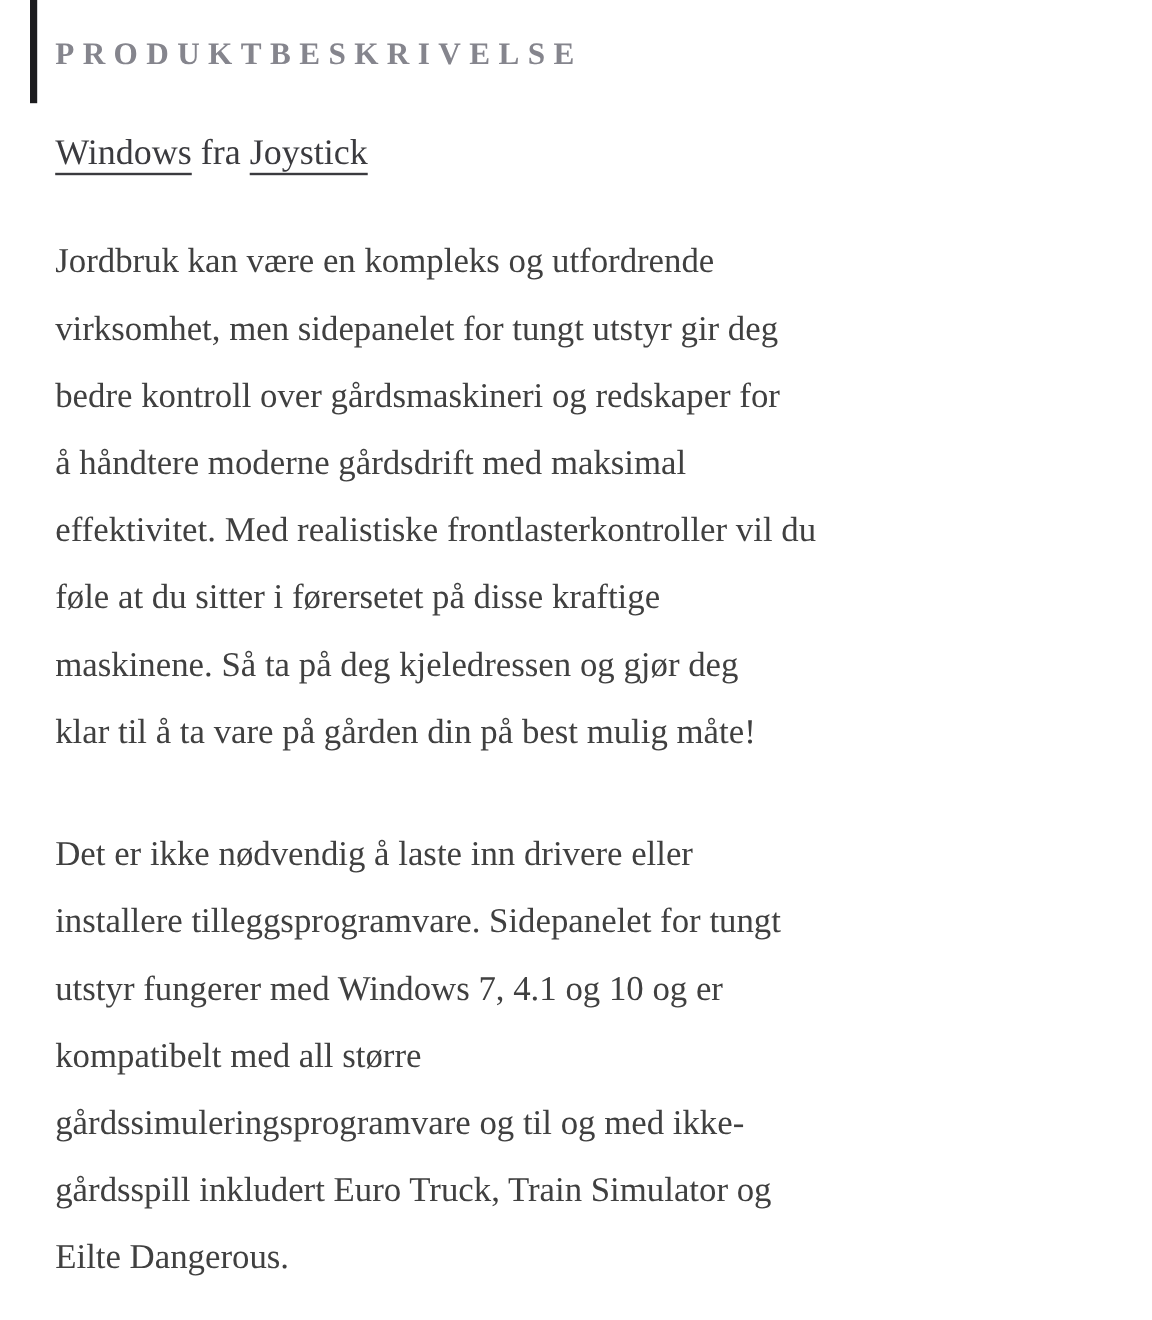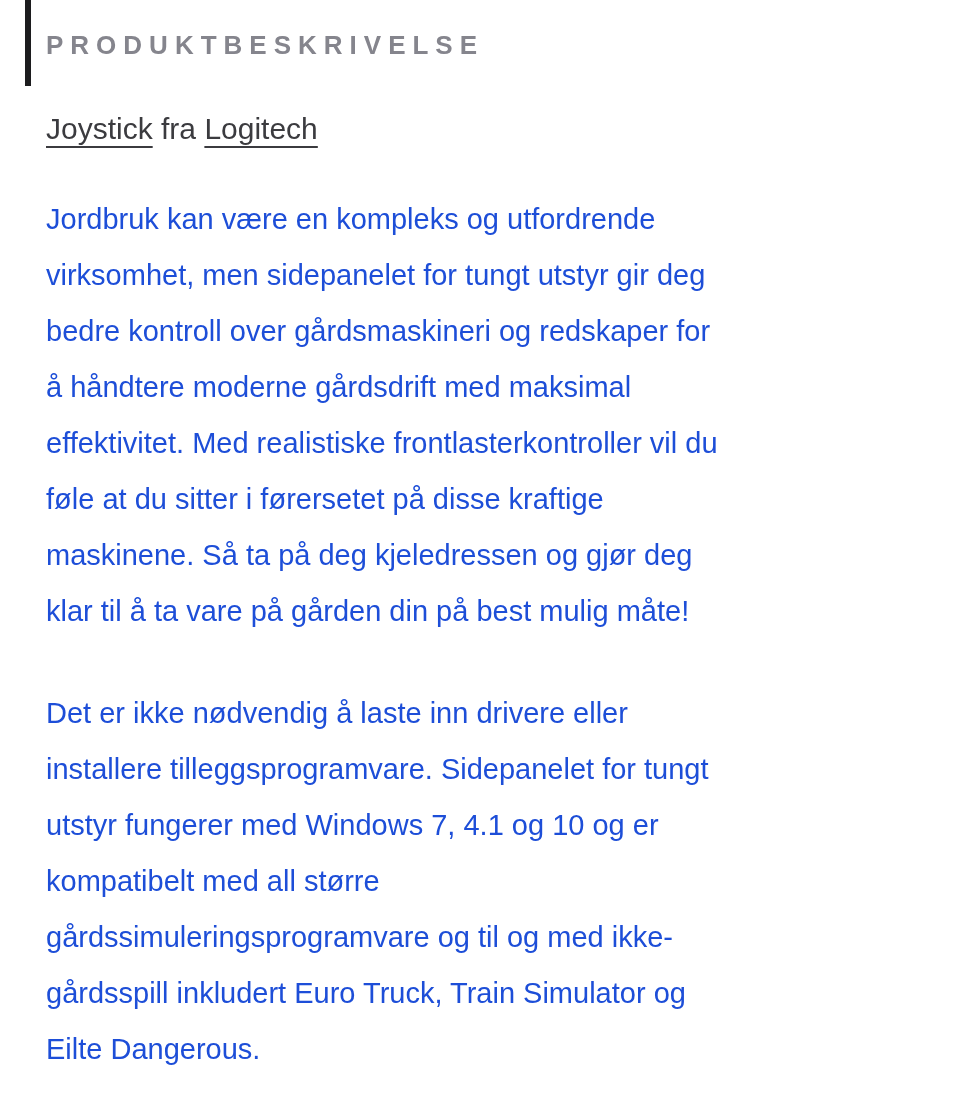--- a/index.html
+++ b/index.html
@@ -10,20 +10,21 @@
     background: #ffffff;
     font-family: "Liberation Sans", "DejaVu Sans", sans-serif;
     overflow: hidden;
   }
 
   .page {
     position: relative;
     width: 764px;
     height: 1100px;
     background: #ffffff;
+    font-family: Liberation Serif, serif;
   }
 
   .left-edge-bar {
     position: absolute;
     left: 25px;
     top: 0;
     width: 6px;
     height: 86px;
     background: #1c1c1e;
   }
@@ -55,40 +56,40 @@
     text-decoration: underline;
     text-decoration-thickness: 2px;
     text-underline-offset: 7px;
     cursor: pointer;
   }
 
   .body-paragraph {
     margin-top: 46px;
     font-size: 29px;
     line-height: 56px;
-    color: #1d4ed8;
+    color: #404040;
     white-space: pre-line;
   }
 
   .body-paragraph.first {
     margin-top: 42px;
   }
 </style>
 </head>
 <body>
 
 <div class="page">
 
   <div class="left-edge-bar"></div>
 
   <div class="content">
 
     <h2 class="section-heading">PRODUKTBESKRIVELSE</h2>
 
-    <p class="link-line"><a class="text-link">Joystick</a><span> fra </span><a class="text-link">Logitech</a></p>
+    <p class="link-line"><a class="text-link">Windows</a><span> fra </span><a class="text-link">Joystick</a></p>
 
     <p class="body-paragraph first">Jordbruk kan være en kompleks og utfordrende
 virksomhet, men sidepanelet for tungt utstyr gir deg
 bedre kontroll over gårdsmaskineri og redskaper for
 å håndtere moderne gårdsdrift med maksimal
 effektivitet. Med realistiske frontlasterkontroller vil du
 føle at du sitter i førersetet på disse kraftige
 maskinene. Så ta på deg kjeledressen og gjør deg
 klar til å ta vare på gården din på best mulig måte!</p>
 

